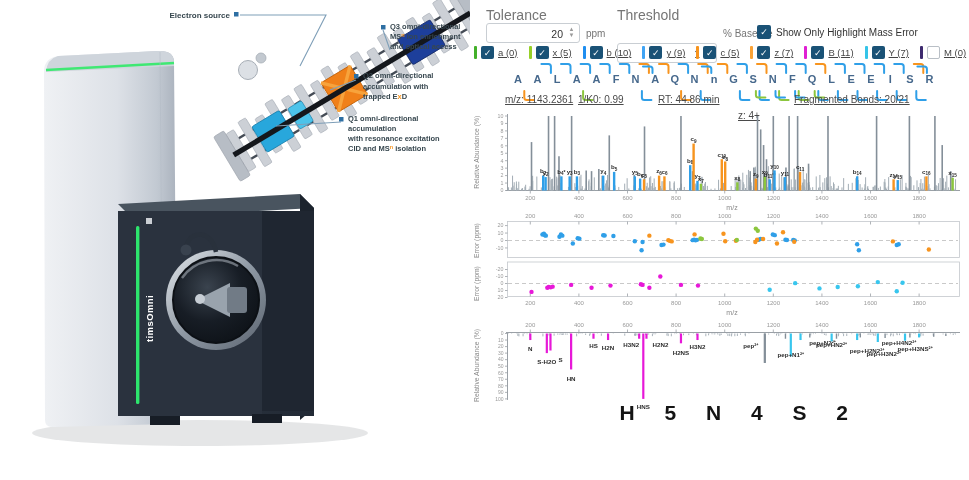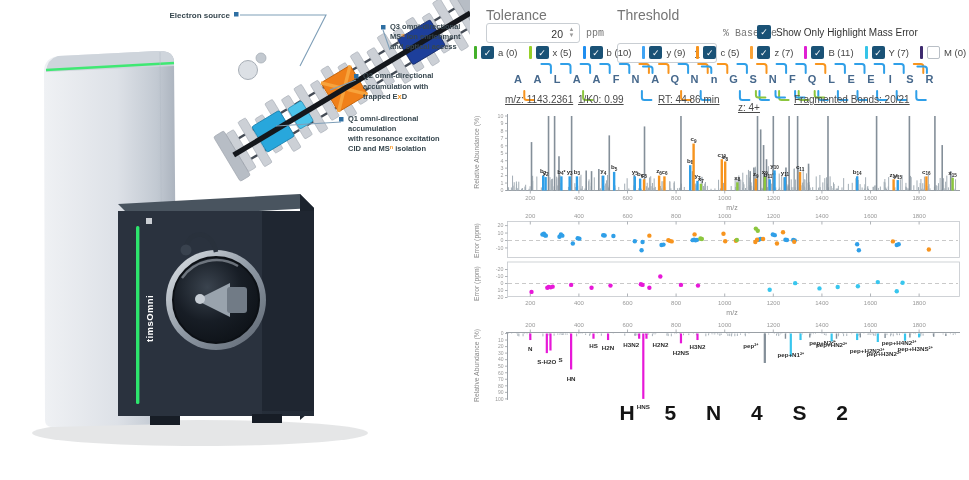--- a/index.html
+++ b/index.html
@@ -6,29 +6,29 @@
   body{width:969px;height:480px;position:relative;overflow:hidden;
        font-family:"Liberation Sans", sans-serif;-webkit-font-smoothing:antialiased;}
   .abs{position:absolute;}
   .ctl-label{font-size:14px;color:#757575;}
   .inputbox{height:18px;border:1px solid #c9ced3;border-radius:3px;background:#fff;position:relative;}
   .inputbox input{width:100%;height:16px;border:none;outline:none;background:transparent;
       font-family:"Liberation Sans",sans-serif;font-size:10.5px;color:#333;text-align:right;
       padding:0 16px 0 4px;box-sizing:border-box;}
   .stepper{position:absolute;right:3px;top:2px;width:9px;display:flex;flex-direction:column;
       align-items:center;line-height:6px;font-size:6px;color:#9a9a9a;cursor:default;}
-  .unit{font-size:10px;color:#757575;font-family:Liberation Mono, monospace;}
+  .unit{font-size:10px;color:#757575;}
   .cb{width:13px;height:13px;border-radius:2px;box-sizing:border-box;display:inline-flex;
       align-items:center;justify-content:center;font-size:9px;color:#fff;flex:0 0 auto;}
   .cb.on{background:#1a5276;}
   .cb.off{background:#fff;border:1px solid #b9bfc6;}
   #ion-row{display:flex;align-items:center;gap:11px;}
   .ion{display:flex;align-items:center;gap:4px;}
   .ion .bar{width:3px;height:13px;border-radius:1px;}
-  .ion .lbl{font-size:9.5px;color:#454545;white-space:nowrap;}
+  .ion .lbl{font-size:9.5px;color:#454545;white-space:nowrap;text-decoration:underline;}
   #hl-label{font-size:10px;color:#333;font-weight:400;}
   .seq-letter{position:absolute;font-size:11px;font-weight:700;color:#46688c;width:16px;
       text-align:center;}
   .info-item{position:absolute;font-size:10px;color:#4a4a4a;font-weight:500;white-space:nowrap;text-decoration:underline;}
   #formula{font-size:21px;font-weight:700;color:#141414;letter-spacing:12px;text-align:right;}
   svg text{font-family:"Liberation Sans",sans-serif;}
 </style>
 </head>
 <body>
 
@@ -294,21 +294,21 @@
     <span class="seq-letter" style="left: 394.8px; top: 13px;">E</span>
     <span class="seq-letter" style="left: 414.4px; top: 13px;">I</span>
     <span class="seq-letter" style="left: 434px; top: 13px;">S</span>
     <span class="seq-letter" style="left: 453.6px; top: 13px;">R</span>
   </div>
 
 <div class="abs" id="info-row" style="left:468px;top:94px;width:501px;height:14px">
     <span class="info-item" style="left: 37px; top: 0px;">m/z: 1143.2361</span>
     <span class="info-item" style="left: 110px; top: 0px;">1/K0: 0.99</span>
     <span class="info-item" style="left: 190px; top: 0px;">RT: 44.86 min</span>
-    <span class="info-item" style="left: 270px; top: 8px;">z: 4+</span>
+    <span class="info-item" style="left: 270px; top: 16px;">z: 4+</span>
     <span class="info-item" style="left: 326px; top: 0px;">Fragmented Bonds: 20/21</span>
   </div>
 
 <svg class="abs" style="left:0;top:0;pointer-events:none" width="969" height="480" viewBox="0 0 969 480" id="charts">
     <g>
       <line x1="506" x2="960" y1="190.5" y2="190.5" stroke="#9aa0a6" stroke-width="1"></line>
       <line x1="507.5" x2="507.5" y1="114" y2="190.5" stroke="#9aa0a6" stroke-width="1"></line>
       <line x1="530.3010752688172" x2="530.3010752688172" y1="190.5" y2="193.5" stroke="#9aa0a6" stroke-width="0.8"></line>
       <text x="530.3010752688172" y="200" font-size="6" fill="#999" text-anchor="middle">200</text>
       <line x1="578.9032258064516" x2="578.9032258064516" y1="190.5" y2="193.5" stroke="#9aa0a6" stroke-width="0.8"></line>

